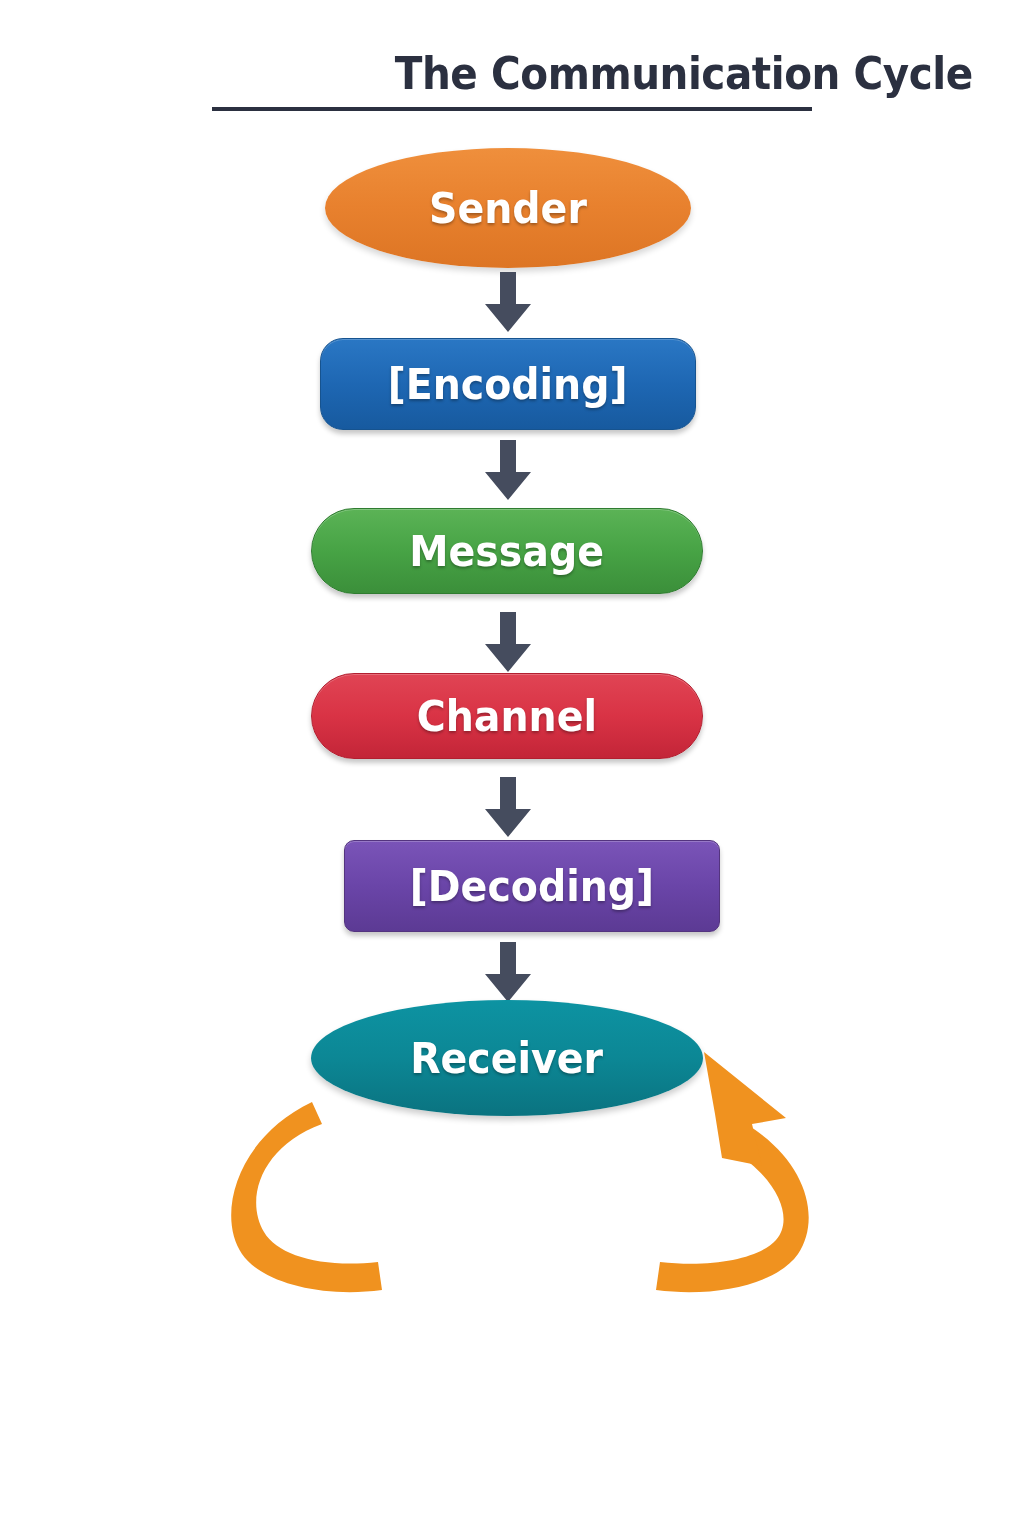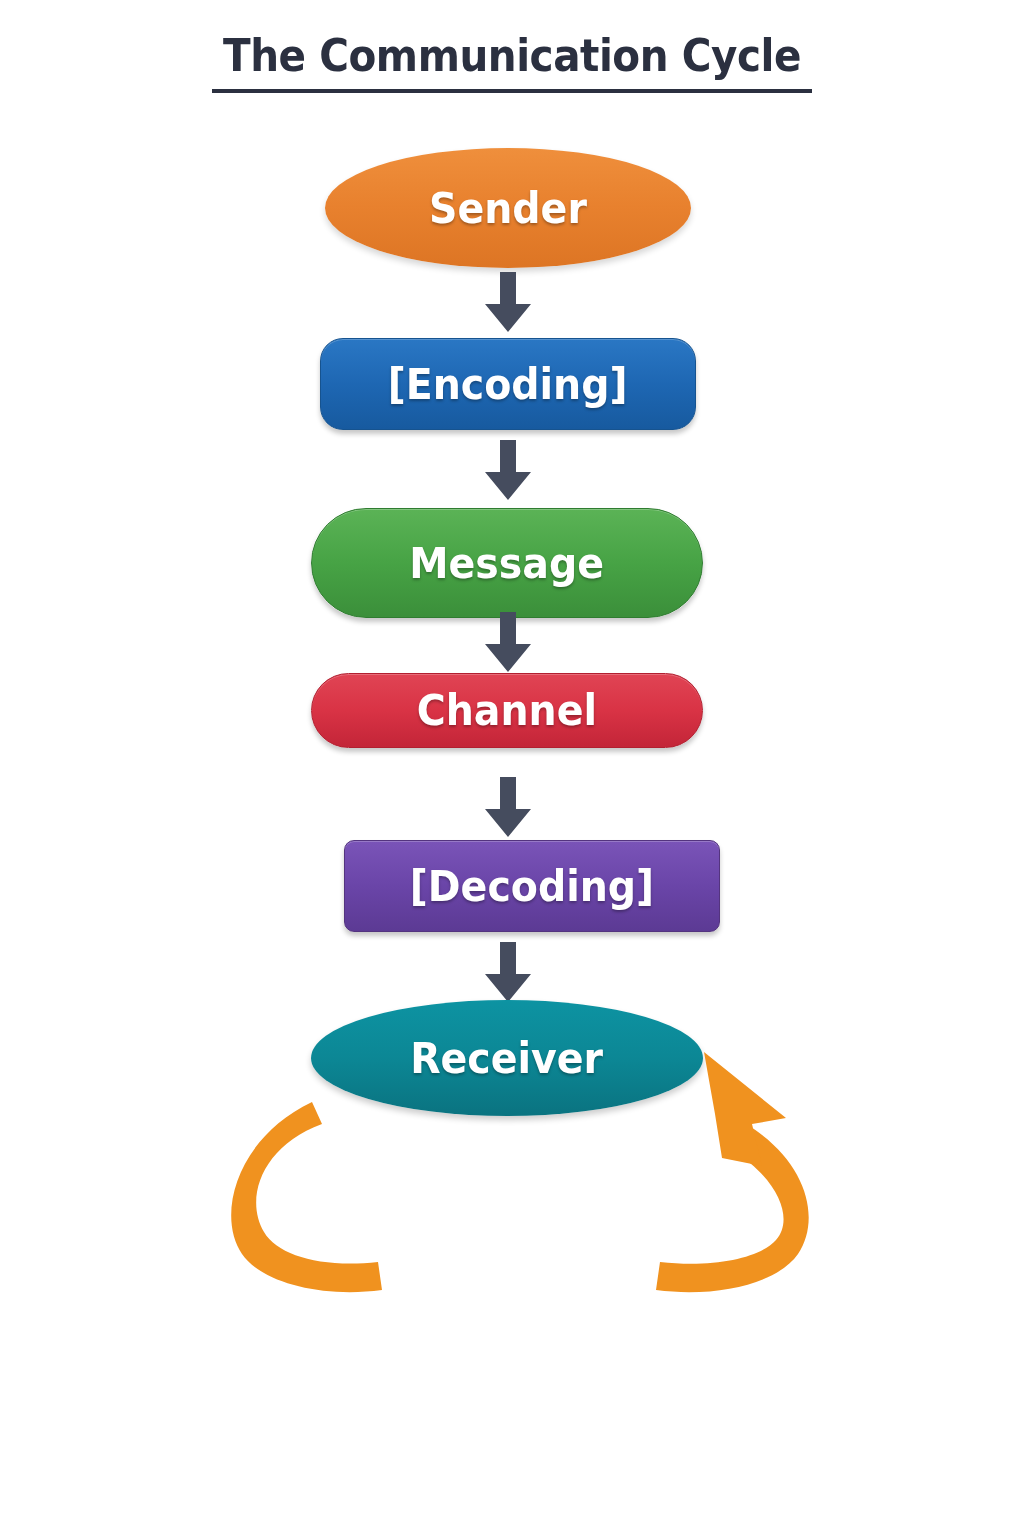--- a/index.html
+++ b/index.html
@@ -19,24 +19,24 @@
   #canvas {
     position: relative;
     width: 1024px;
     height: 1536px;
     background: #ffffff;
   }
 
   
   .title-block {
     position: absolute;
-    top: 32px;
+    top: 50px;
     left: 0;
     width: 1024px;
-    text-align: center;
+    text-align: right;
   }
   .title-text {
     font-family: "DejaVu Sans", sans-serif;
     font-weight: bold;
     font-size: 45px;
     letter-spacing: -0.5px;
     color: #2b3040;
     line-height: 1.05;
     display: block;
     transform: scaleX(0.90);
@@ -172,29 +172,29 @@
   </svg>
 
   <div class="node rect n-encoding" style="left:320px; top:338px; width:376px; height:92px;border-radius:23px;">
     <span class="node-label">[Encoding]</span>
   </div>
 
   <svg class="arrow-down" style="left:481px; top:440px;" viewBox="0 0 54 62">
     <polygon points="19,0 35,0 35,32 50,32 27,60 4,32 19,32" fill="#454c5e"></polygon>
   </svg>
 
-  <div class="node pill n-message" style="left:311px; top:508px; width:392px; height:110px;">
+  <div class="node pill n-message" style="left:311px; top:508px; width:392px; height:86px;">
     <span class="node-label">Message</span>
   </div>
 
   <svg class="arrow-down" style="left:481px; top:612px;" viewBox="0 0 54 62">
     <polygon points="19,0 35,0 35,32 50,32 27,60 4,32 19,32" fill="#454c5e"></polygon>
   </svg>
 
-  <div class="node pill n-channel" style="left:311px; top:673px; width:392px; height:75px;">
+  <div class="node pill n-channel" style="left:311px; top:673px; width:392px; height:86px;">
     <span class="node-label">Channel</span>
   </div>
 
   <svg class="arrow-down" style="left:481px; top:777px;" viewBox="0 0 54 62">
     <polygon points="19,0 35,0 35,32 50,32 27,60 4,32 19,32" fill="#454c5e"></polygon>
   </svg>
 
   <div class="node rect n-decoding" style="left:320px; top:840px; width:376px; height:92px;">
     <span class="node-label">[Decoding]</span>
   </div>

